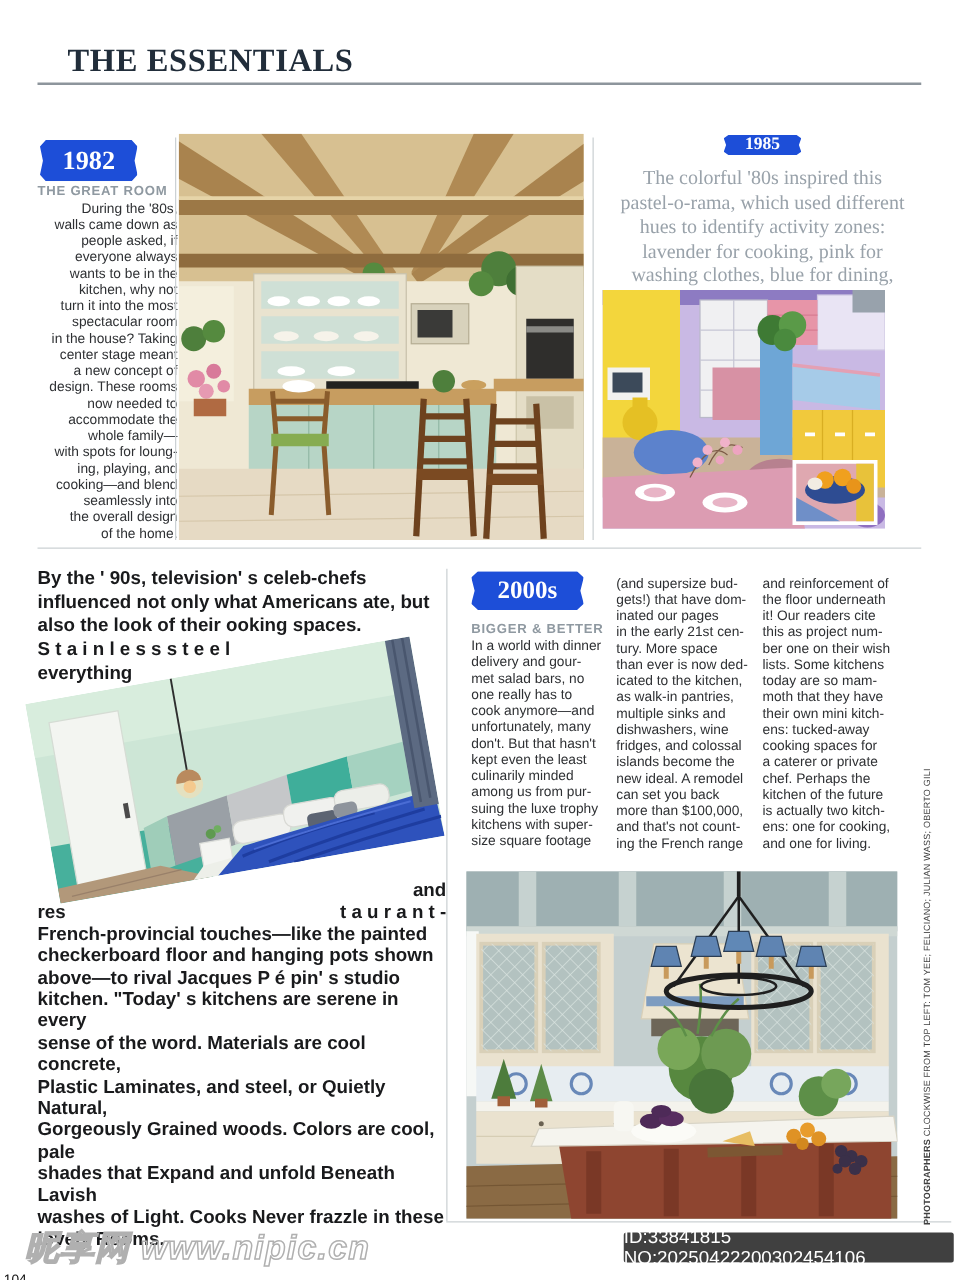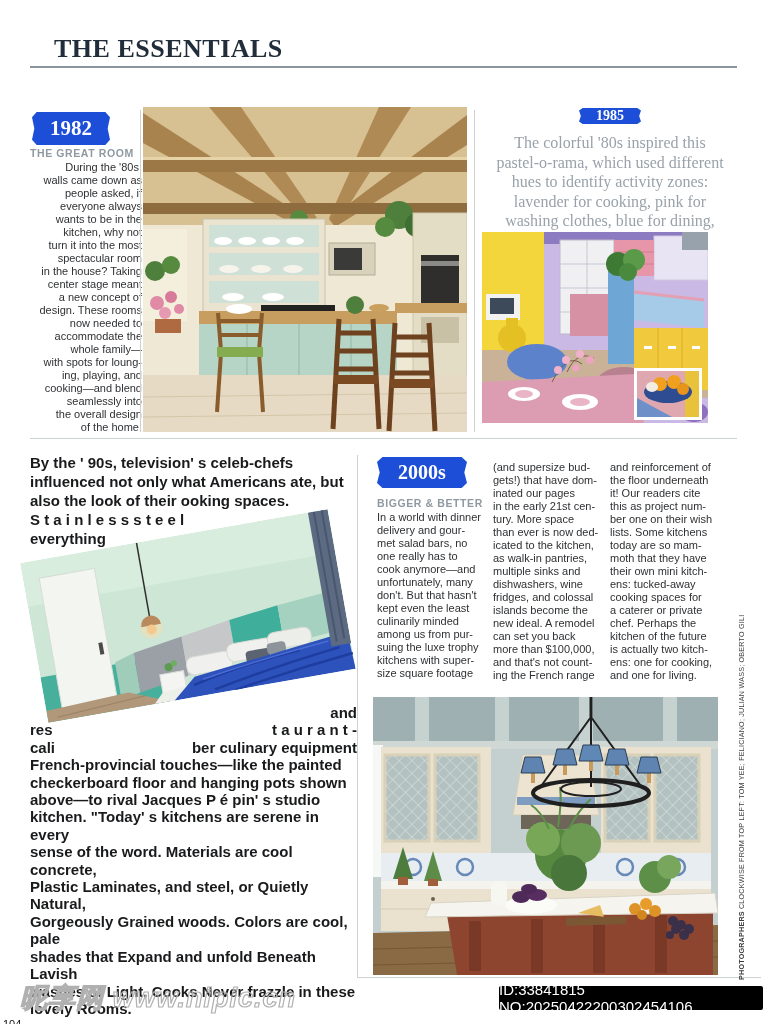--- a/index.html
+++ b/index.html
@@ -37,21 +37,21 @@
   .photo{display:block;}
   .photo3box{left:32px;top:535px;width:312px;height:162px;transform:rotate(-10deg);}
   
   .credits{left:737px;top:616px;height:364px;writing-mode:vertical-rl;transform:rotate(180deg);
            font-size:7.2px;letter-spacing:.2px;color:#3f3f3f;white-space:nowrap;}
   .credits b{font-weight:bold;}
   
   .pagenum{left:3px;top:990px;font-size:11px;font-weight:normal;color:#111;margin-top:28px;}
   .wm{left:20px;top:980px;font-size:27px;font-weight:900;font-style:italic;letter-spacing:1px;
       color:transparent;-webkit-text-stroke:1.2px #b0b0b0;}
-  .idbox{left:499px;top:986px;width:264px;height:24px;background:#000000;color:#fff;
+  .idbox{left:499px;top:986px;width:264px;height:24px;background:#404040;color:#fff;
          font-size:15px;display:flex;align-items:center;justify-content:center;border-radius:2px;}
 </style>
 </head>
 <body>
 
 <div class="page">
 
   <div class="abs title">THE ESSENTIALS</div>
   <div class="abs title-rule"></div>
 
@@ -316,24 +316,20 @@
         <line x1="306" y1="0" x2="306" y2="130" stroke="#49566e" stroke-width="2"></line>
       </g>
     </svg>
   </div>
 
   <div class="abs wrap boldtext">
     <div class="r-and">and</div>
     <div class="row">
       <span>res</span>
       <span>t a u r a n t -</span>
-    </div>
-    <div class="row">
-      <span>cali</span>
-      <span>ber culinary equipment</span>
     </div>
     <div class="body">French-provincial touches—like the painted
 checkerboard floor  and hanging pots shown
 above—to rival Jacques P é pin' s studio
 kitchen. "Today' s kitchens are serene in every
 sense of the word. Materials are cool concrete,
 Plastic  Laminates, and steel, or Quietly Natural,
 Gorgeously Grained woods. Colors are cool, pale
 shades that Expand  and unfold Beneath Lavish
 washes of Light. Cooks Never  frazzle in these

